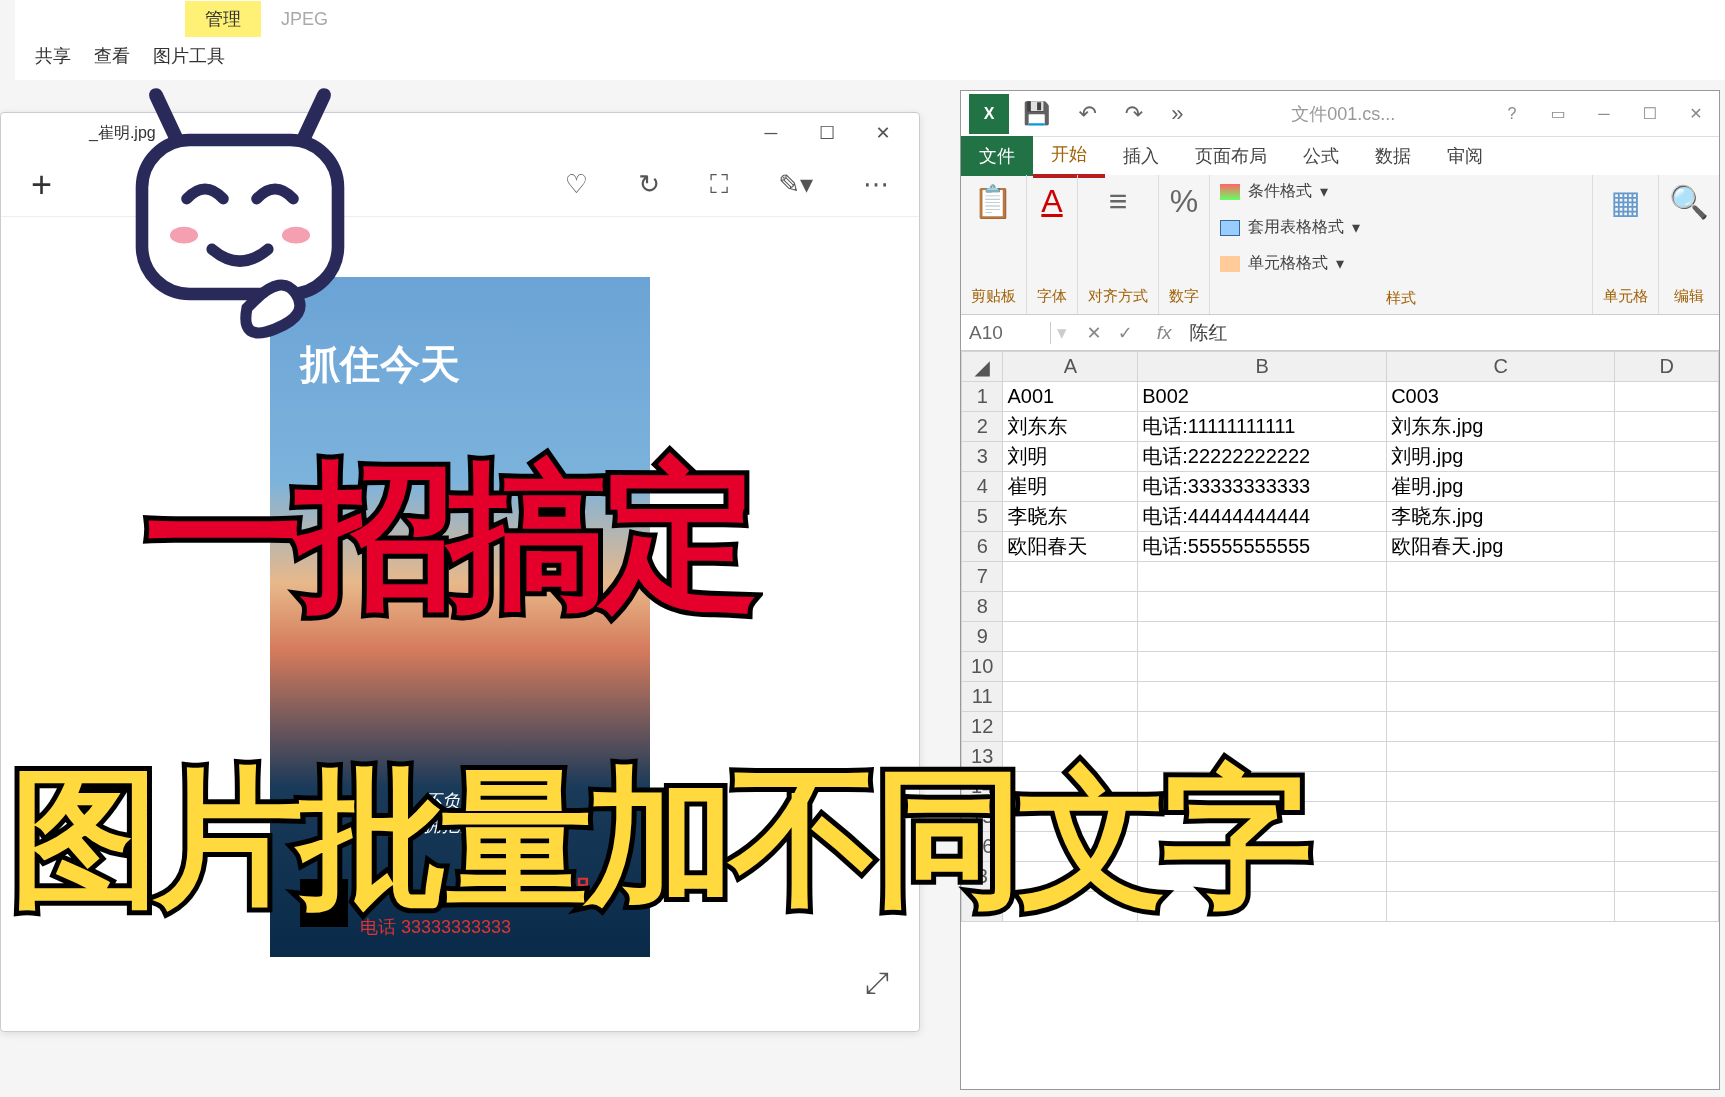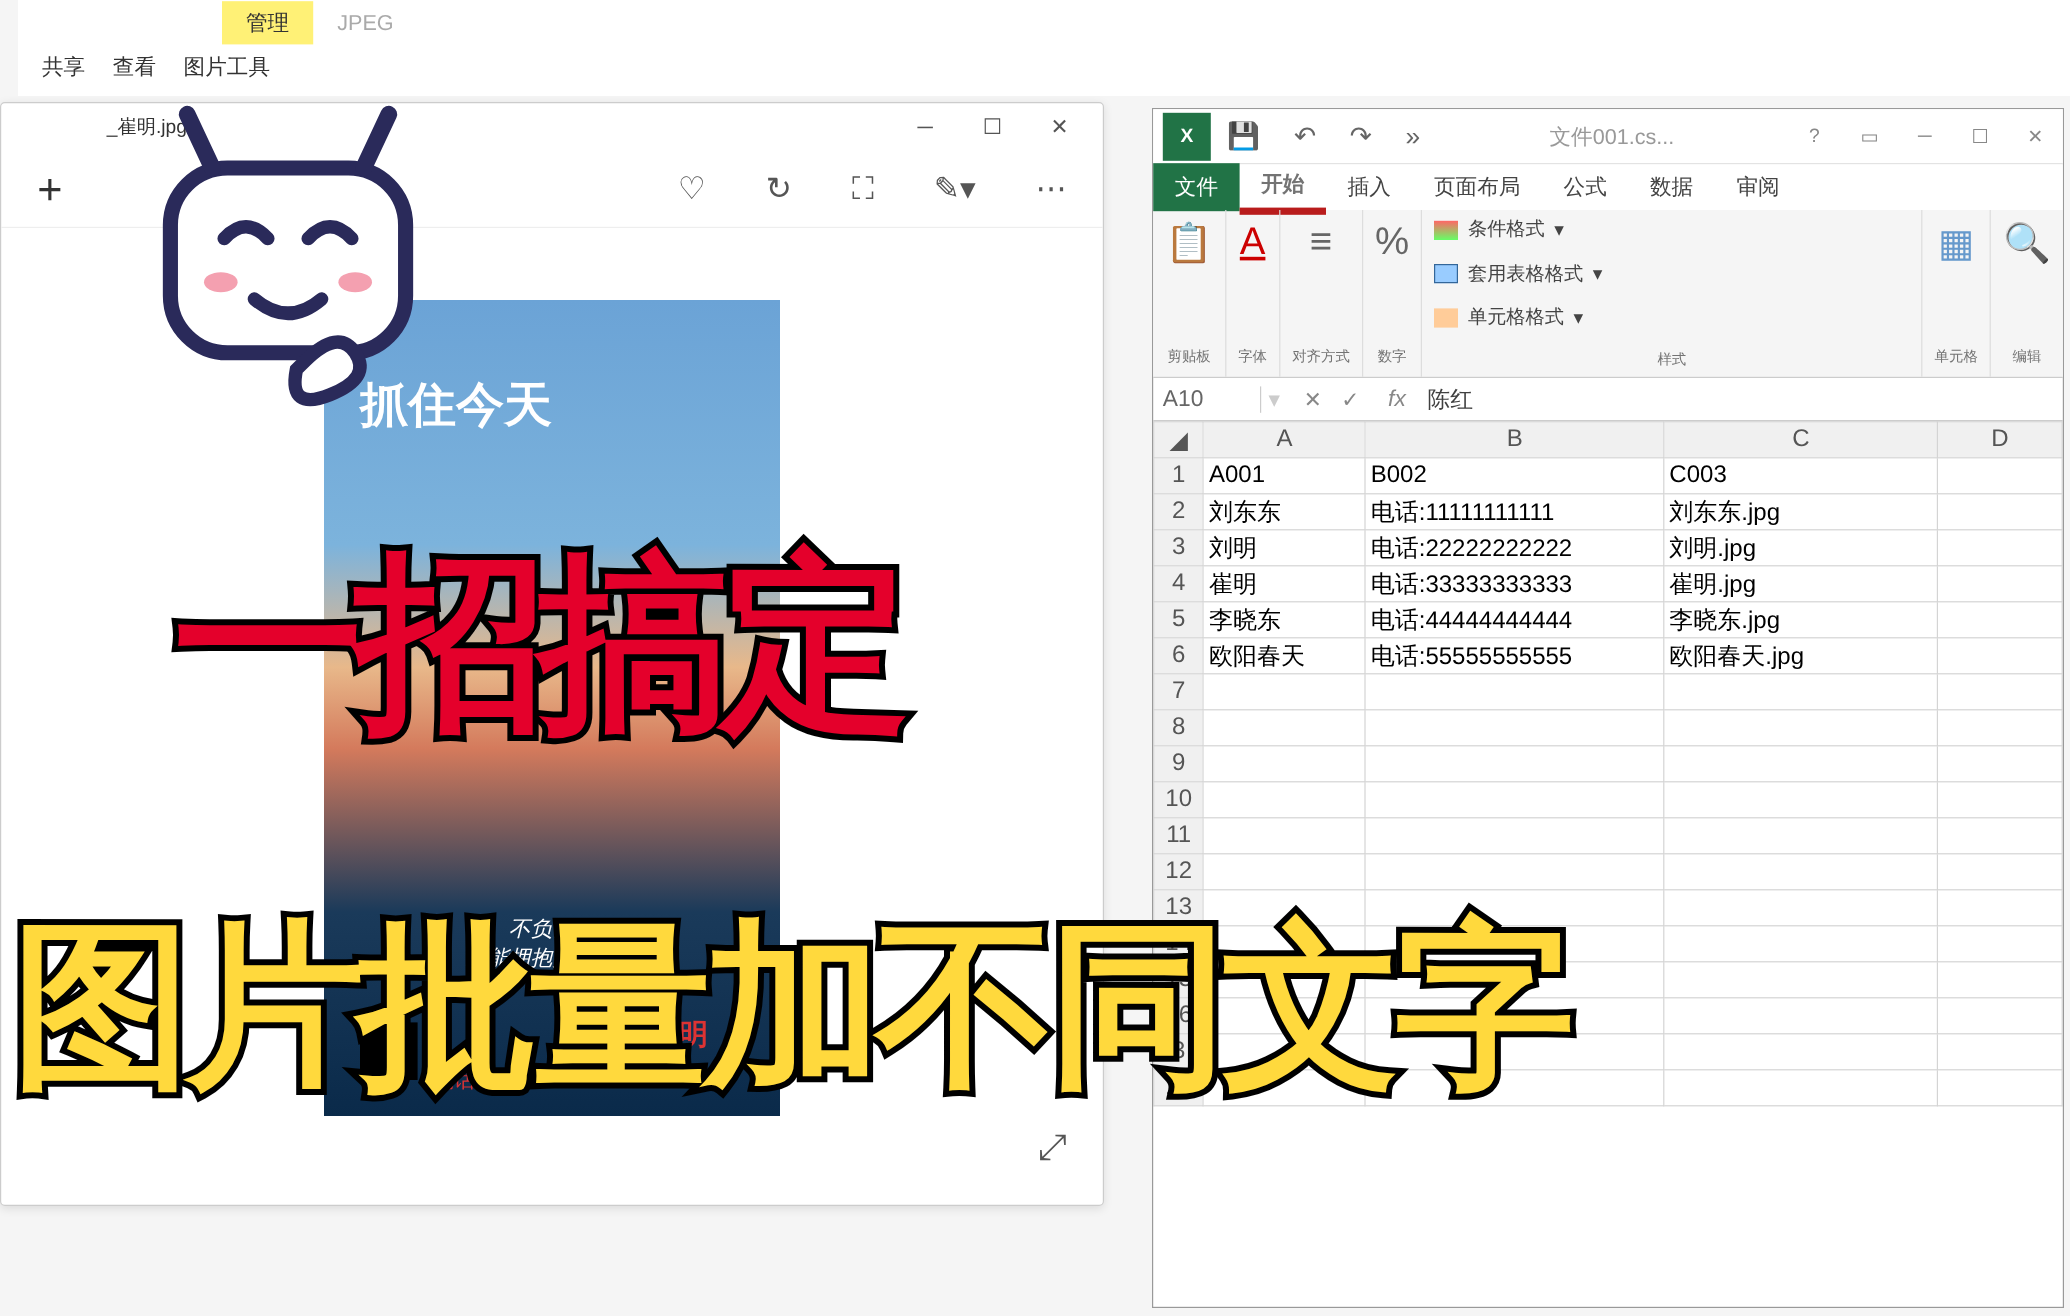--- a/index.html
+++ b/index.html
@@ -7,21 +7,21 @@
 
 
 .explorer-top { position: absolute; top: 0; left: 0; width: 100%; height: 80px; background: #fff; margin-left: 15px; }
 .explorer-tabs { display: flex; align-items: center; height: 38px; }
 .explorer-tab { padding: 6px 20px; font-size: 18px; color: #555; }
 .explorer-tab.highlight { background: #fff176; color: #333; }
 .explorer-tab.dim { color: #aaa; }
 .explorer-ribbon { display: flex; gap: 23px; padding: 6px 20px; font-size: 18px; color: #333; }
 
 
-.photo-window { position: absolute; top: 85px; left: 0; width: 920px; height: 920px; background: #fff; border: 1px solid #ccc; border-radius: 4px; box-shadow: 0 2px 8px rgba(0,0,0,0.1); }
+.photo-window { position: absolute; top: 112px; left: 0; width: 920px; height: 920px; background: #fff; border: 1px solid #ccc; border-radius: 4px; box-shadow: 0 2px 8px rgba(0,0,0,0.1); }
 .photo-titlebar { display: flex; align-items: center; height: 40px; padding: 0 8px; }
 .photo-titlebar .title { flex: 1; font-size: 16px; color: #333; padding-left: 80px; }
 .winbtn { width: 56px; height: 40px; display: flex; align-items: center; justify-content: center; font-size: 18px; color: #555; }
 .photo-toolbar { display: flex; align-items: center; justify-content: space-between; height: 64px; padding: 0 30px 0 30px; border-bottom: 1px solid #eee; }
 .photo-toolbar-right { display: flex; align-items: center; gap: 50px; }
 .tool-icon { font-size: 26px; color: #555; }
 .plus-icon { font-size: 36px; color: #333; font-weight: 300; }
 .photo-body { position: relative; height: calc(100% - 104px); display: flex; align-items: flex-start; justify-content: center; padding-top: 60px; }
 .photo-img { width: 380px; height: 680px; background: linear-gradient(to bottom, #6ba3d6 0%, #7cb3dc 30%, #e8b88a 45%, #d47a5c 55%, #1a3a5a 75%, #0a2a4a 100%); position: relative; }
 .photo-img .txt-top { position: absolute; top: 60px; left: 30px; color: #fff; font-size: 40px; font-weight: bold; }
@@ -35,25 +35,25 @@
 .excel-window { position: absolute; top: 90px; left: 960px; width: 760px; height: 1000px; background: #fff; border: 1px solid #999; }
 .excel-titlebar { display: flex; align-items: center; height: 46px; background: #fff; border-bottom: 1px solid #ddd; }
 .excel-logo { width: 40px; height: 40px; background: #217346; display: flex; align-items: center; justify-content: center; color: #fff; font-weight: bold; font-size: 16px; margin-left: 8px; }
 .qat-icon { font-size: 22px; color: #666; margin: 0 14px; }
 .qat-save { color: #6b4ba3; }
 .excel-title { flex: 1; text-align: center; font-size: 18px; color: #999; }
 .excel-winbtn { width: 46px; height: 46px; display: flex; align-items: center; justify-content: center; font-size: 16px; color: #888; }
 .excel-tabs { display: flex; background: #fff; height: 38px; align-items: center; }
 .excel-tab { padding: 8px 18px; font-size: 18px; color: #444; }
 .excel-tab.file { background: #217346; color: #fff; }
-.excel-tab.active { color: #737373; border-bottom: 6px solid #b91c1c; font-weight: bold; }
+.excel-tab.active { color: #a16207; border-bottom: 4px solid #b91c1c; }
 .excel-ribbon { display: flex; height: 140px; border-bottom: 1px solid #ccc; background: #f5f5f5; }
 .ribbon-group { display: flex; flex-direction: column; align-items: center; justify-content: space-between; padding: 8px 10px; border-right: 1px solid #ddd; }
 .ribbon-icon { font-size: 32px; color: #666; }
-.ribbon-label { font-size: 12px; color: #737373; }
+.ribbon-label { font-size: 15px; color: #a16207; }
 .ribbon-styles { flex: 1; display: flex; flex-direction: column; justify-content: space-between; padding: 6px 10px; border-right: 1px solid #ddd; }
 .style-row { display: flex; align-items: center; gap: 8px; font-size: 16px; color: #444; }
 .style-swatch { width: 20px; height: 16px; display: inline-block; }
 .formula-bar { display: flex; align-items: center; height: 36px; border-bottom: 1px solid #ccc; font-size: 19px; }
 .name-box { width: 90px; padding: 0 8px; border-right: 1px solid #ccc; color: #666; }
 .fx-btns { display: flex; gap: 16px; padding: 0 14px; color: #888; font-size: 18px; }
 .fx-label { font-style: italic; color: #888; padding: 0 10px; }
 .formula-val { padding: 0 8px; color: #404040; font-family: SimSun; }
 .grid { position: relative; font-family: SimSun; font-size: 20px; }
 .grid table { border-collapse: collapse; width: 100%; }

